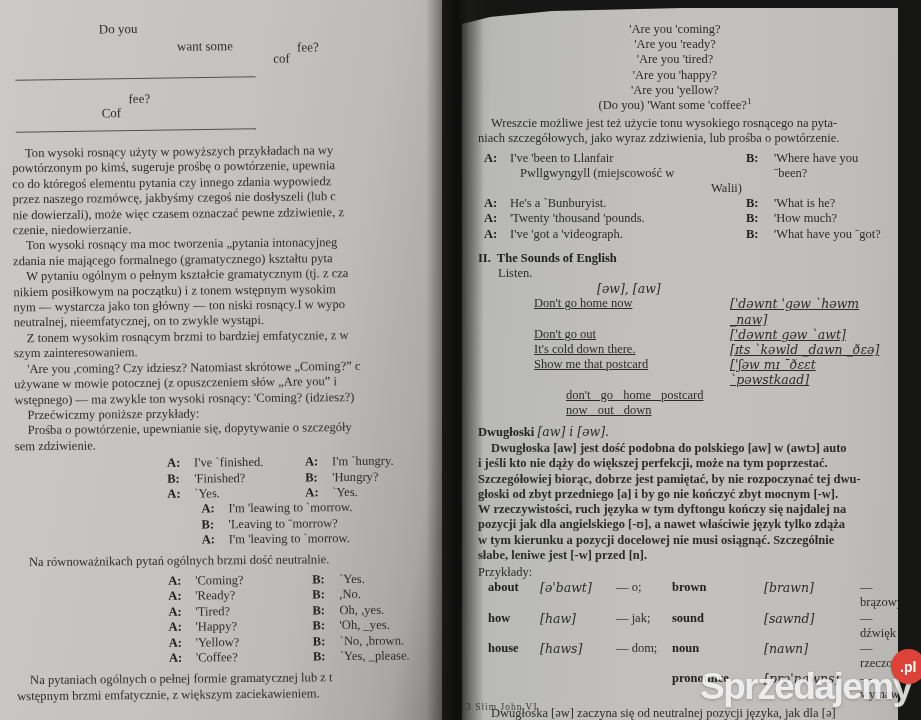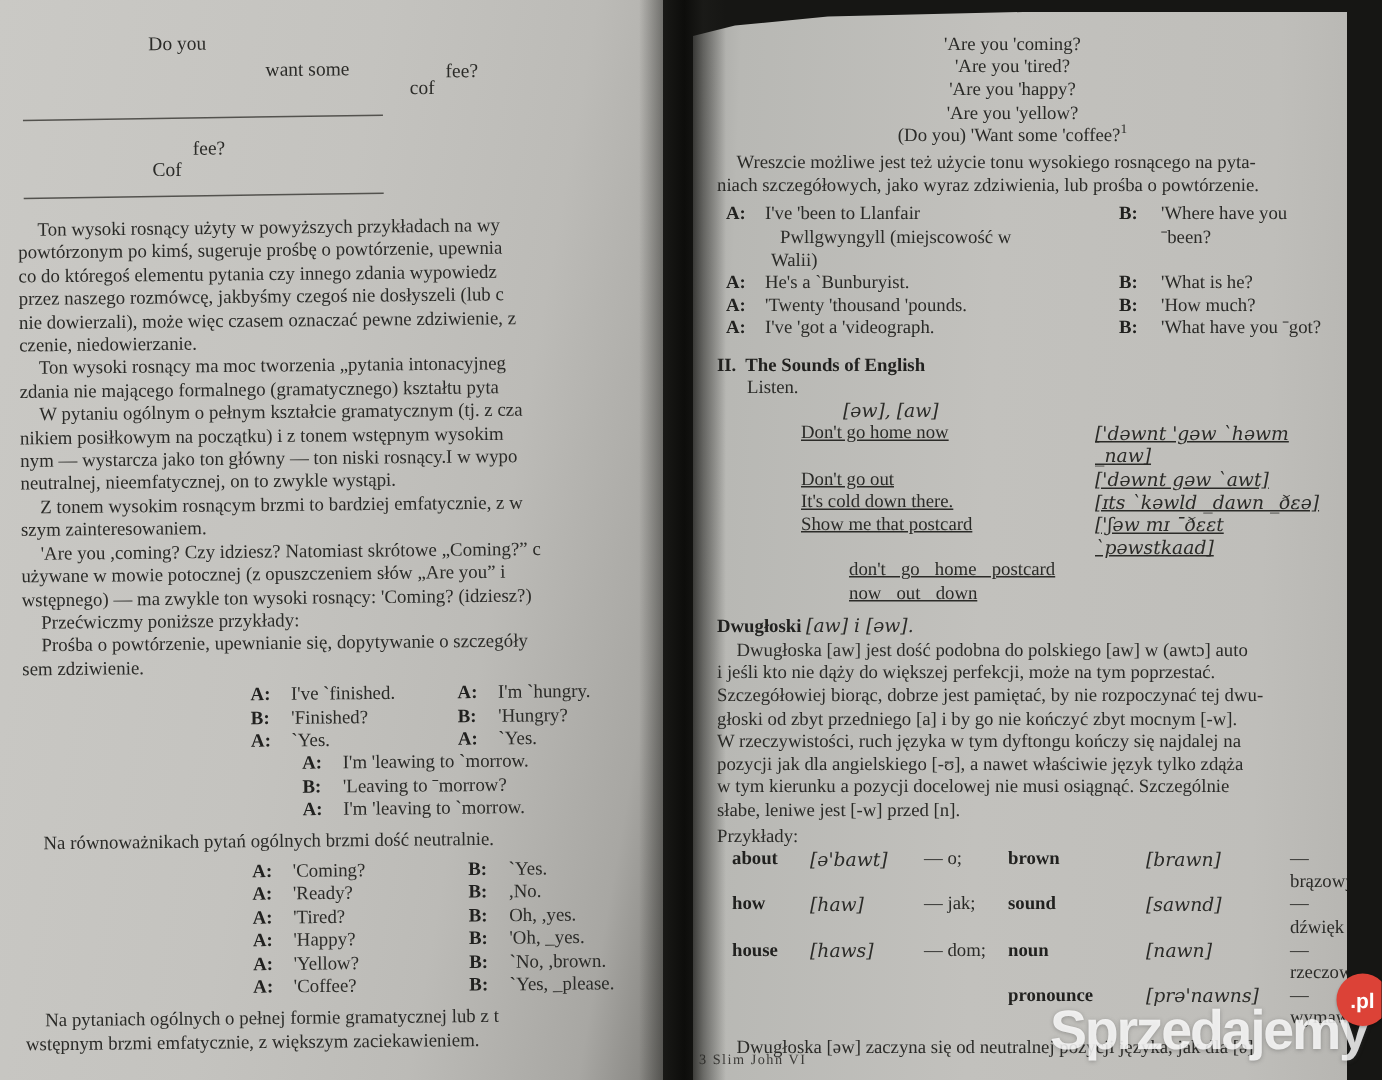--- a/index.html
+++ b/index.html
@@ -61,29 +61,29 @@
 
   
   .rp-flow{position:absolute;left:16px;top:14px;width:408px;font-size:12.5px;line-height:15.2px;}
   .qlist{text-align:center;width:350px;margin-left:22px;}
   sup{font-size:9px;vertical-align:super;line-height:0;}
   .rp-p1{margin-top:3px;}
   .rdlg{margin:4px 0 0 6px;}
   .rdlg .drow{grid-template-columns:22px 232px 24px auto;column-gap:4px;}
   .sub-ln{display:block;white-space:nowrap;}
   .sub-ln.i1{padding-left:10px;font-family:Liberation Serif, serif;}
-  .sub-ln.i2{padding-left:4px;}
+  .sub-ln.i2{padding-left:4px;text-align:right;}
   .sect{margin-top:9px;margin-left:0;}
   .sect .num{margin-right:6px;}
   .listen{margin-left:20px;}
-  .phead{margin-left:84px;}
+  .phead{margin-left:119px;}
   .phrow{display:grid;grid-template-columns:196px auto;margin-left:56px;text-decoration:underline;}
   .pextra{margin-left:88px;word-spacing:7px;text-decoration:underline;}
   .dwu{margin-top:6px;}
-  .rp-p2{margin-top:1px;}
+  .rp-p2{margin-top:1px;font-weight:bold;}
   .exlabel{margin-top:2px;}
   .trow{display:grid;grid-template-columns:52px 76px 56px 92px 96px auto;margin-left:10px;}
   .rp-p3{margin-top:4px;}
   .footer-left{position:absolute;left:4px;bottom:8px;font-size:9.5px;letter-spacing:1px;color:#3c3b38;}
   .page-num{position:absolute;right:10px;bottom:10px;font-size:17px;color:#2e2d2a;font-weight:bold;}
 
   
   .watermark{
     position:absolute;left:700px;top:666px;z-index:6;
     font-family:"Liberation Sans", sans-serif;font-weight:bold;
@@ -238,20 +238,21 @@
       </div>
     </div>
   </div>
 
   <div class="page page-right">
     <div class="rp-flow">
 
       <div class="qlist">
         <div>
             <span class="ln">'Are you 'coming?</span>
+            <span class="ln">'Are you 'ready?</span>
             <span class="ln">'Are you 'tired?</span>
             <span class="ln">'Are you 'happy?</span>
             <span class="ln">'Are you 'yellow?</span>
           </div>
         <span class="ln"><span>(Do you) 'Want some 'coffee?</span><sup>1</sup></span>
       </div>
 
       <div class="para rp-p1">
           <span class="ln">Wreszcie możliwe jest też użycie tonu wysokiego rosnącego na pyta-</span>
           <span class="ln">niach szczegółowych, jako wyraz zdziwienia, lub prośba o powtórzenie.</span>

